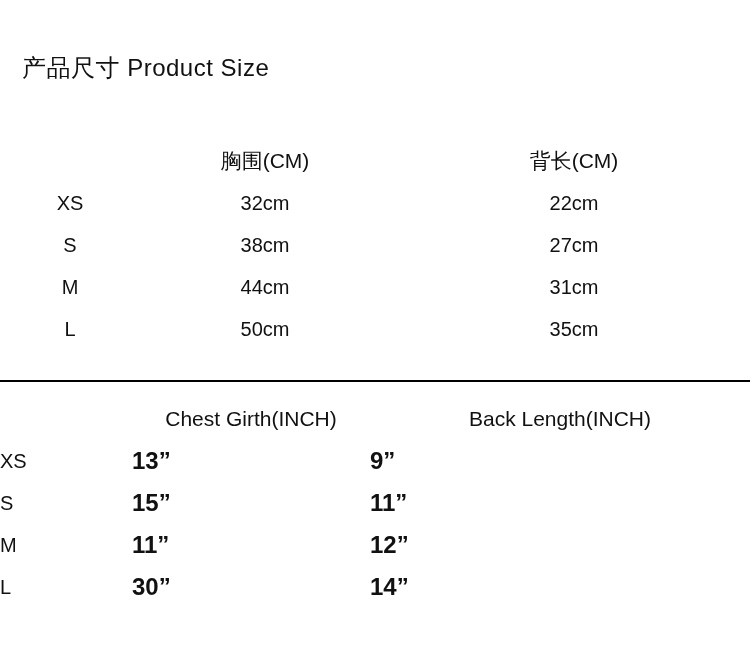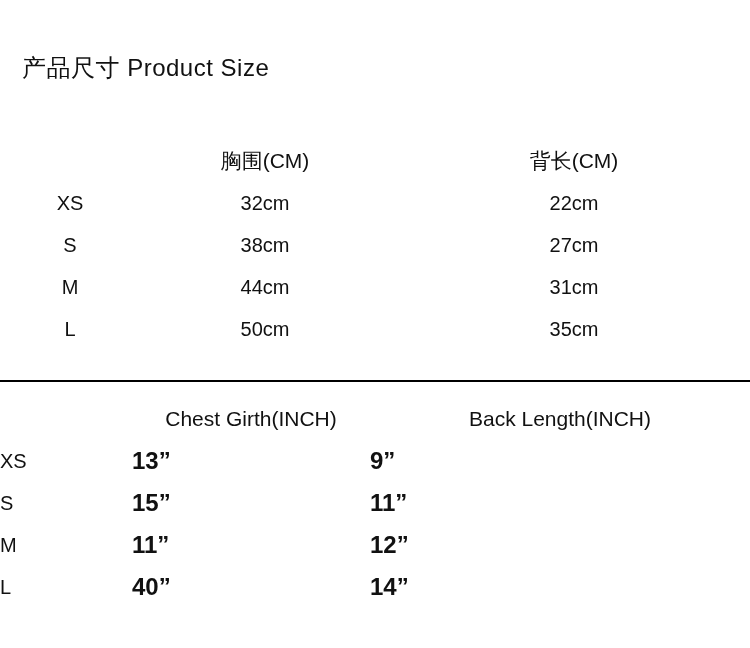--- a/index.html
+++ b/index.html
@@ -178,19 +178,19 @@
         <td class="val">15”</td>
         <td class="val">11”</td>
       </tr>
       <tr>
         <td>M</td>
         <td class="val">11”</td>
         <td class="val">12”</td>
       </tr>
       <tr>
         <td>L</td>
-        <td class="val">40”</td>
+        <td class="val">30”</td>
         <td class="val">14”</td>
       </tr>
     </tbody>
   </table>
 
 </div>
 
 </body></html>

